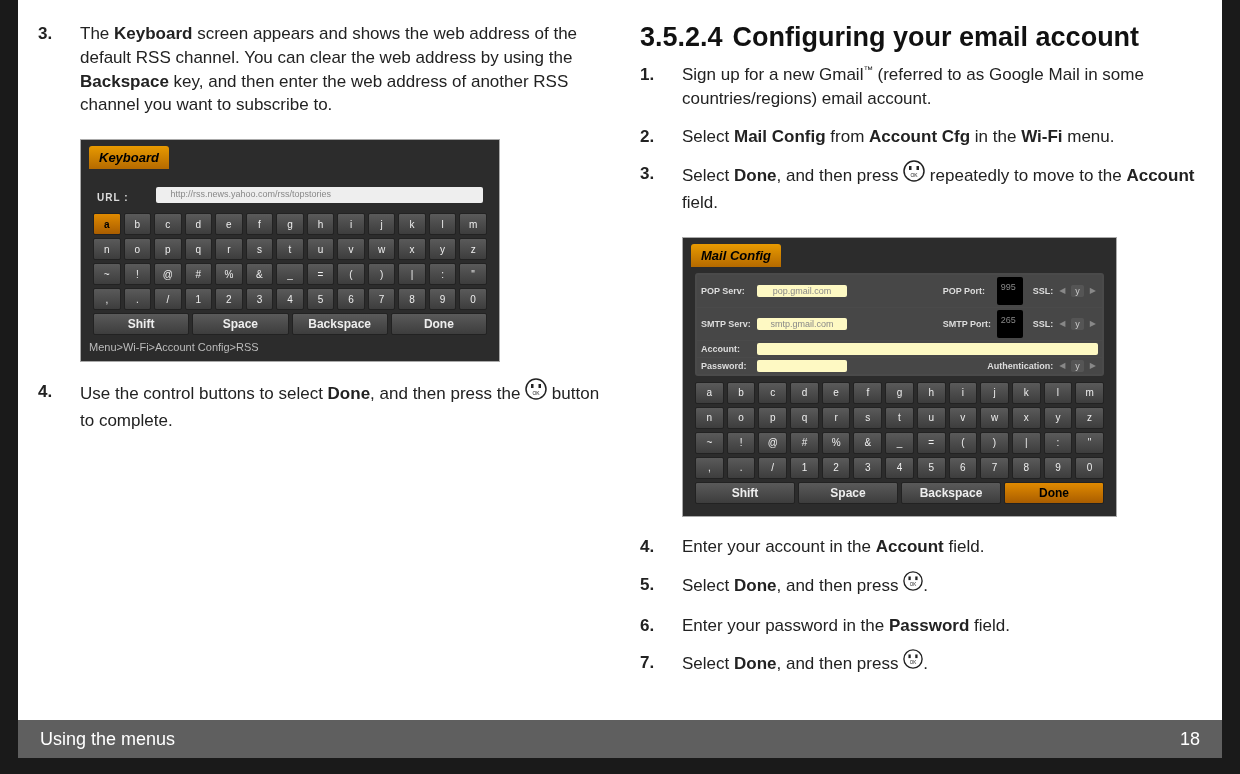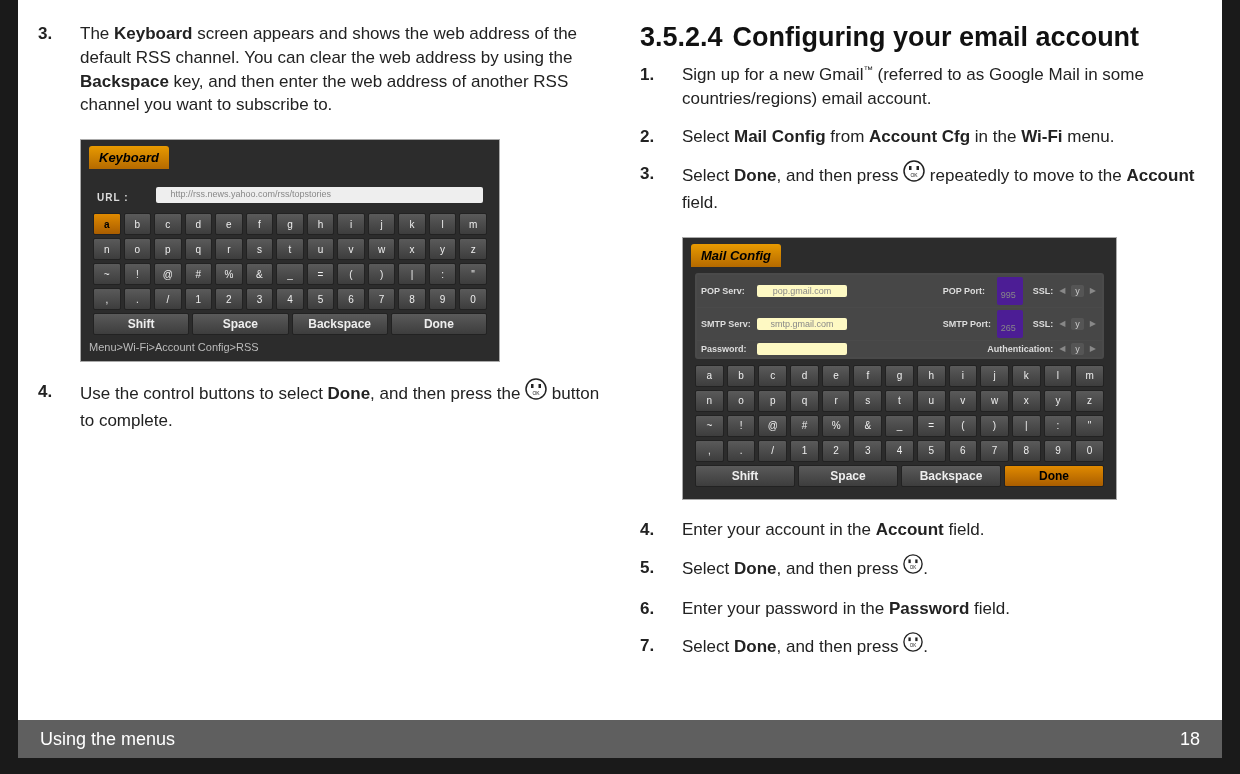--- a/index.html
+++ b/index.html
@@ -136,21 +136,21 @@
   .cfg-row {
     display:flex;
     align-items:center;
     background:#474747;
     padding:2px 4px;
     gap:4px;
   }
   .cfg-row .lab { width: 52px; color:#ddd; font-weight:bold; }
   .cfg-row .val { background:#fef9c3; color:#888; border-radius:2px; padding:0 12px; height:12px; line-height:12px; flex:0 0 90px; overflow:hidden; white-space:nowrap;text-align:center;}
   .cfg-row .lab2 { width: 50px; color:#ddd; font-weight:bold; text-align:left; margin-left:auto;}
-  .cfg-row .val2 { background:#4c1d95; color:#888; border-radius:2px; padding:12px 4px; height:28px; line-height:12px; width:26px;}
+  .cfg-row .val2 { background:#000000; color:#888; border-radius:2px; padding:4px 4px; height:28px; line-height:12px; width:26px;}
   .cfg-row .lab3 { color:#ddd; font-weight:bold; margin-left:6px;}
   .cfg-row .tri { color:#888; font-size:8px; margin:0 2px;}
   .cfg-row .yval { background:#555; color:#ccc; padding:0 4px; border-radius:2px; height:12px; line-height:12px;}
 
   
   .footer {
     position: absolute;
     left: 18px; right: 18px; bottom: 16px;
     height: 38px;
     background: #5f5f5f;
@@ -320,20 +320,24 @@
           <span class="lab">SMTP Serv:</span>
           <span class="val">smtp.gmail.com</span>
           <span class="lab2">SMTP Port:</span>
           <span class="val2">265</span>
           <span class="lab3">SSL:</span>
           <span class="tri">◀</span>
             <span class="yval">y</span>
             <span class="tri">▶</span>
         </div>
         <div class="cfg-row">
+          <span class="lab">Account:</span>
+          <span class="val" style="flex:1"></span>
+        </div>
+        <div class="cfg-row">
           <span class="lab">Password:</span>
           <span class="val"></span>
           <span class="lab2" style="width:auto">Authentication:</span>
           <span class="tri">◀</span>
             <span class="yval">y</span>
             <span class="tri">▶</span>
         </div>
       </div>
       <div class="kbd" id="kbd-right">
           <div class="krow">

